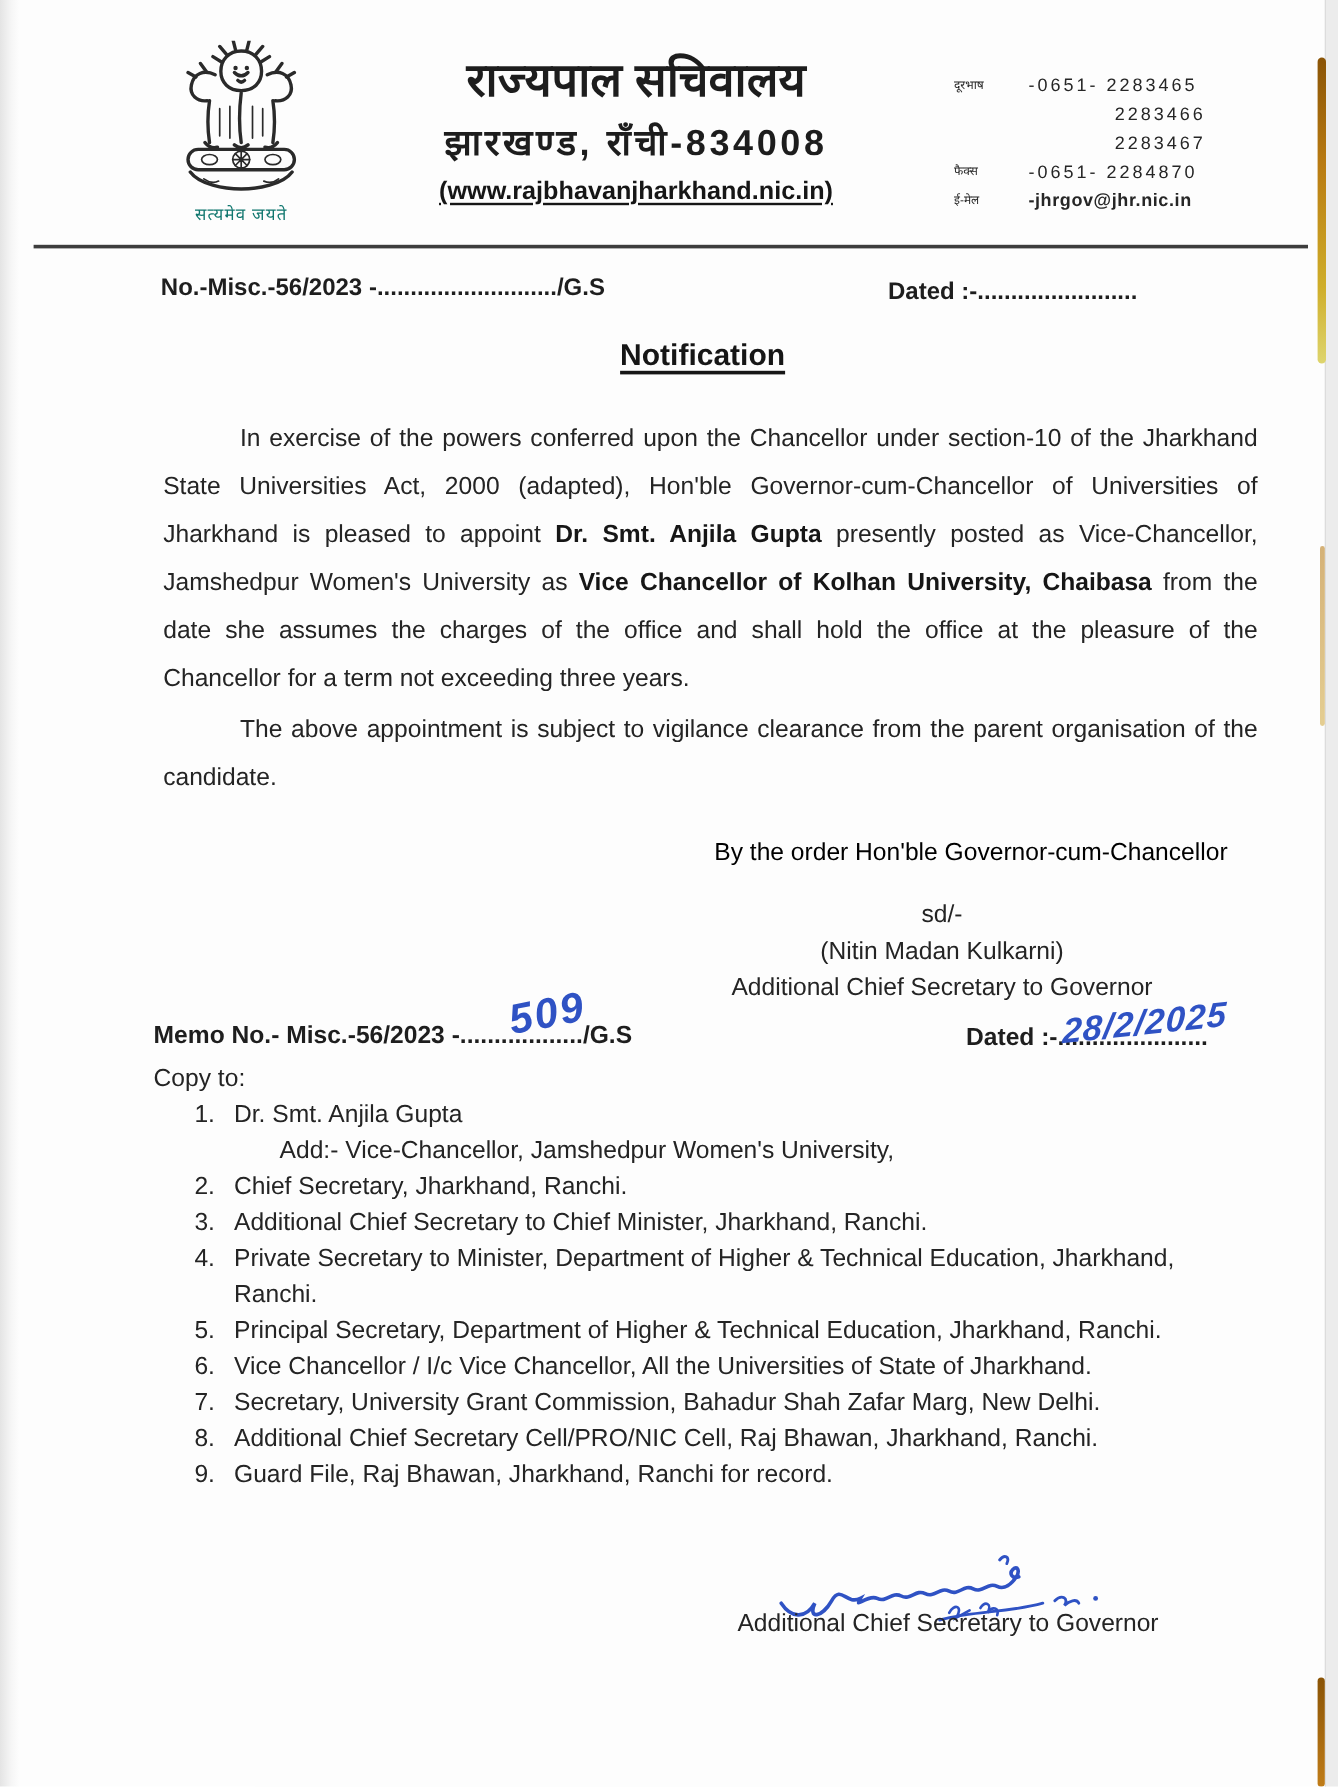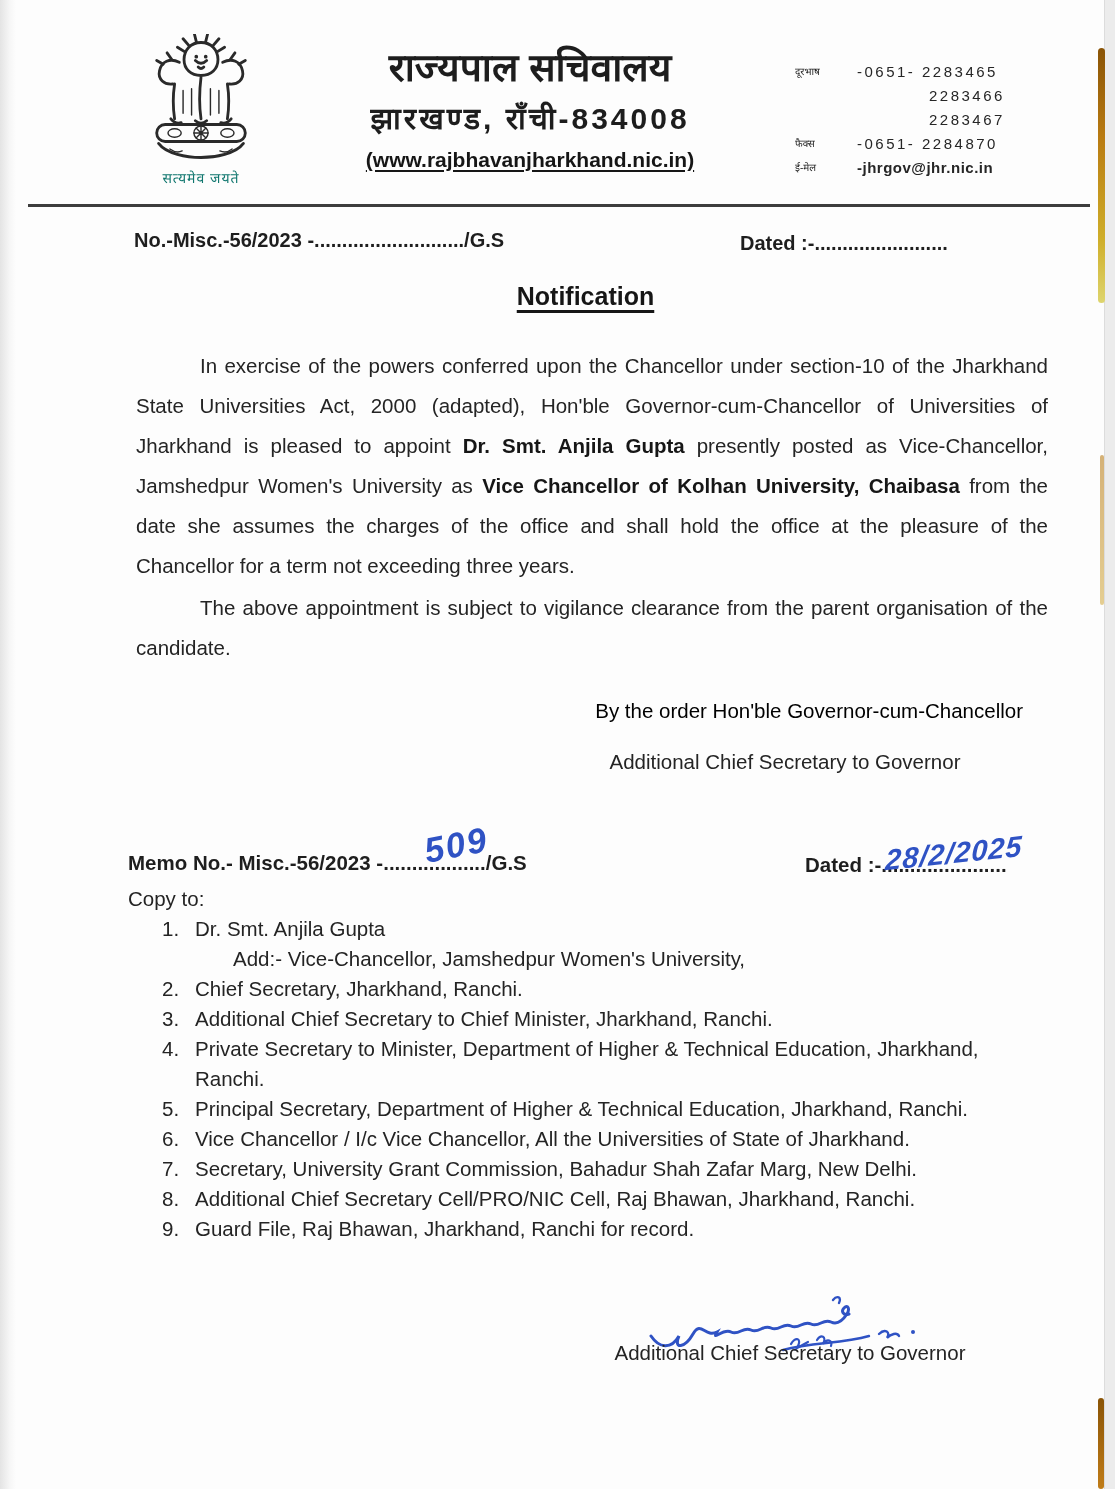--- a/index.html
+++ b/index.html
@@ -178,20 +178,22 @@
   <div class="doc-title">Notification</div>
 
   <div class="body-text">
     <p><span>In exercise of the powers conferred upon the Chancellor under section-10 of the Jharkhand State Universities Act, 2000 (adapted), Hon'ble Governor-cum-Chancellor of Universities of Jharkhand is pleased to appoint </span><b>Dr. Smt. Anjila Gupta</b><span> presently posted as Vice-Chancellor, Jamshedpur Women's University as </span><b>Vice Chancellor of Kolhan University, Chaibasa</b><span> from the date she assumes the charges of the office and shall hold the office at the pleasure of the Chancellor for a term not exceeding three years.</span></p>
     <p>The above appointment is subject to vigilance clearance from the parent organisation of the candidate.</p>
   </div>
 
   <div class="order-line">By the order Hon'ble Governor-cum-Chancellor</div>
 
   <div class="sd-block">
+    <div>sd/-</div>
+    <div>(Nitin Madan Kulkarni)</div>
     <div>Additional Chief Secretary to Governor</div>
   </div>
 
   <div class="memo-left">
     <span>Memo No.- Misc.-56/2023 -</span><span>..................</span><span>/G.S</span>
     <span class="hand hand-number">509</span>
   </div>
   <div class="memo-dated">
     <span>Dated :-</span><span>......................</span>
     <span class="hand hand-date">28/2/2025</span>

